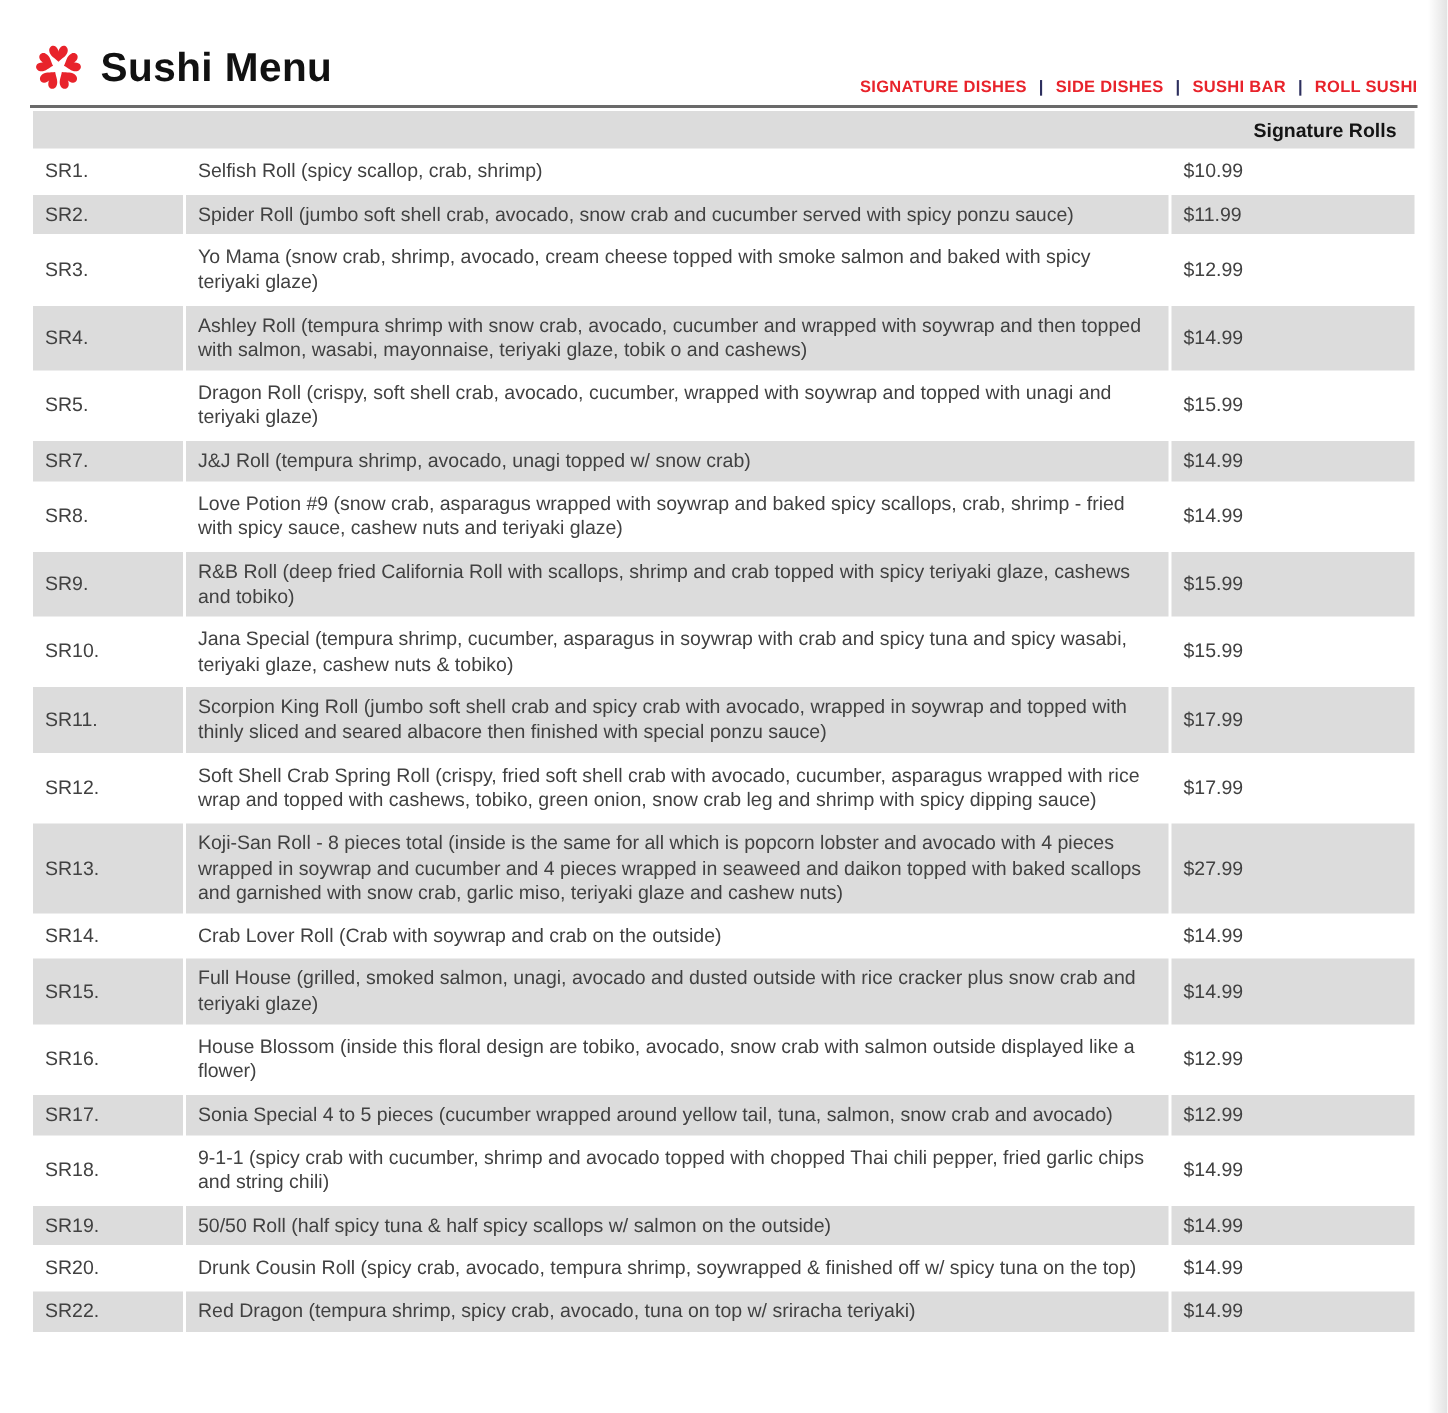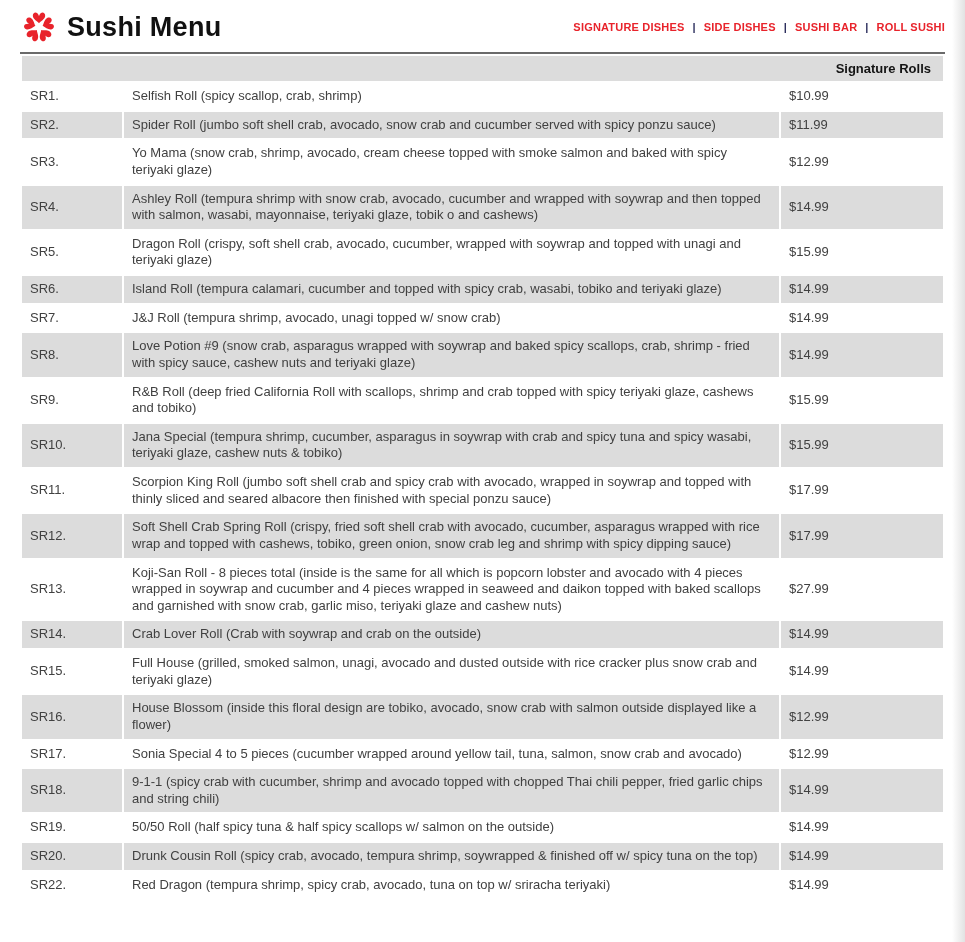--- a/index.html
+++ b/index.html
@@ -21,23 +21,23 @@
     overflow:hidden;
     color:var(--text);
   }
   .page-edge{
     position:absolute;top:0;right:0;width:13px;height:100%;
     background:linear-gradient(to right, rgba(255,255,255,0), #e2e2e2);
     pointer-events:none;
   }
   
   .site-header{
-    display:flex;justify-content:space-between;align-items:center;
+    display:flex;justify-content:space-between;align-items:flex-end;
     padding:8px 20px 6px 20px;
-    height:52px;
+    height:70px;
   }
   .brand{display:flex;align-items:center;gap:9px;}
   .brand-logo{width:38px;height:38px;display:block;}
   .brand-title{
     font-size:27px;font-weight:bold;color:var(--title-color);
     letter-spacing:0.3px;
   }
   .main-nav{
     display:flex;align-items:center;
     font-size:11px;font-weight:bold;letter-spacing:0.2px;
@@ -147,25 +147,20 @@
     <td class="cell-desc">Ashley Roll (tempura shrimp with snow crab, avocado, cucumber and wrapped with soywrap and then topped with salmon, wasabi, mayonnaise, teriyaki glaze, tobik o and cashews)</td>
     <td class="cell-price">$14.99</td>
   </tr>
 
   <tr>
     <td class="cell-code">SR5.</td>
     <td class="cell-desc">Dragon Roll (crispy, soft shell crab, avocado, cucumber, wrapped with soywrap and topped with unagi and teriyaki glaze)</td>
     <td class="cell-price">$15.99</td>
   </tr>
 
-  <tr>
-    <td class="cell-code">SR6.</td>
-    <td class="cell-desc">Island Roll (tempura calamari, cucumber and topped with spicy crab, wasabi, tobiko and teriyaki glaze)</td>
-    <td class="cell-price">$14.99</td>
-  </tr>
 
   <tr>
     <td class="cell-code">SR7.</td>
     <td class="cell-desc">J&amp;J Roll (tempura shrimp, avocado, unagi topped w/ snow crab)</td>
     <td class="cell-price">$14.99</td>
   </tr>
 
   <tr>
     <td class="cell-code">SR8.</td>
     <td class="cell-desc">Love Potion #9 (snow crab, asparagus wrapped with soywrap and baked spicy scallops, crab, shrimp - fried with spicy sauce, cashew nuts and teriyaki glaze)</td>

